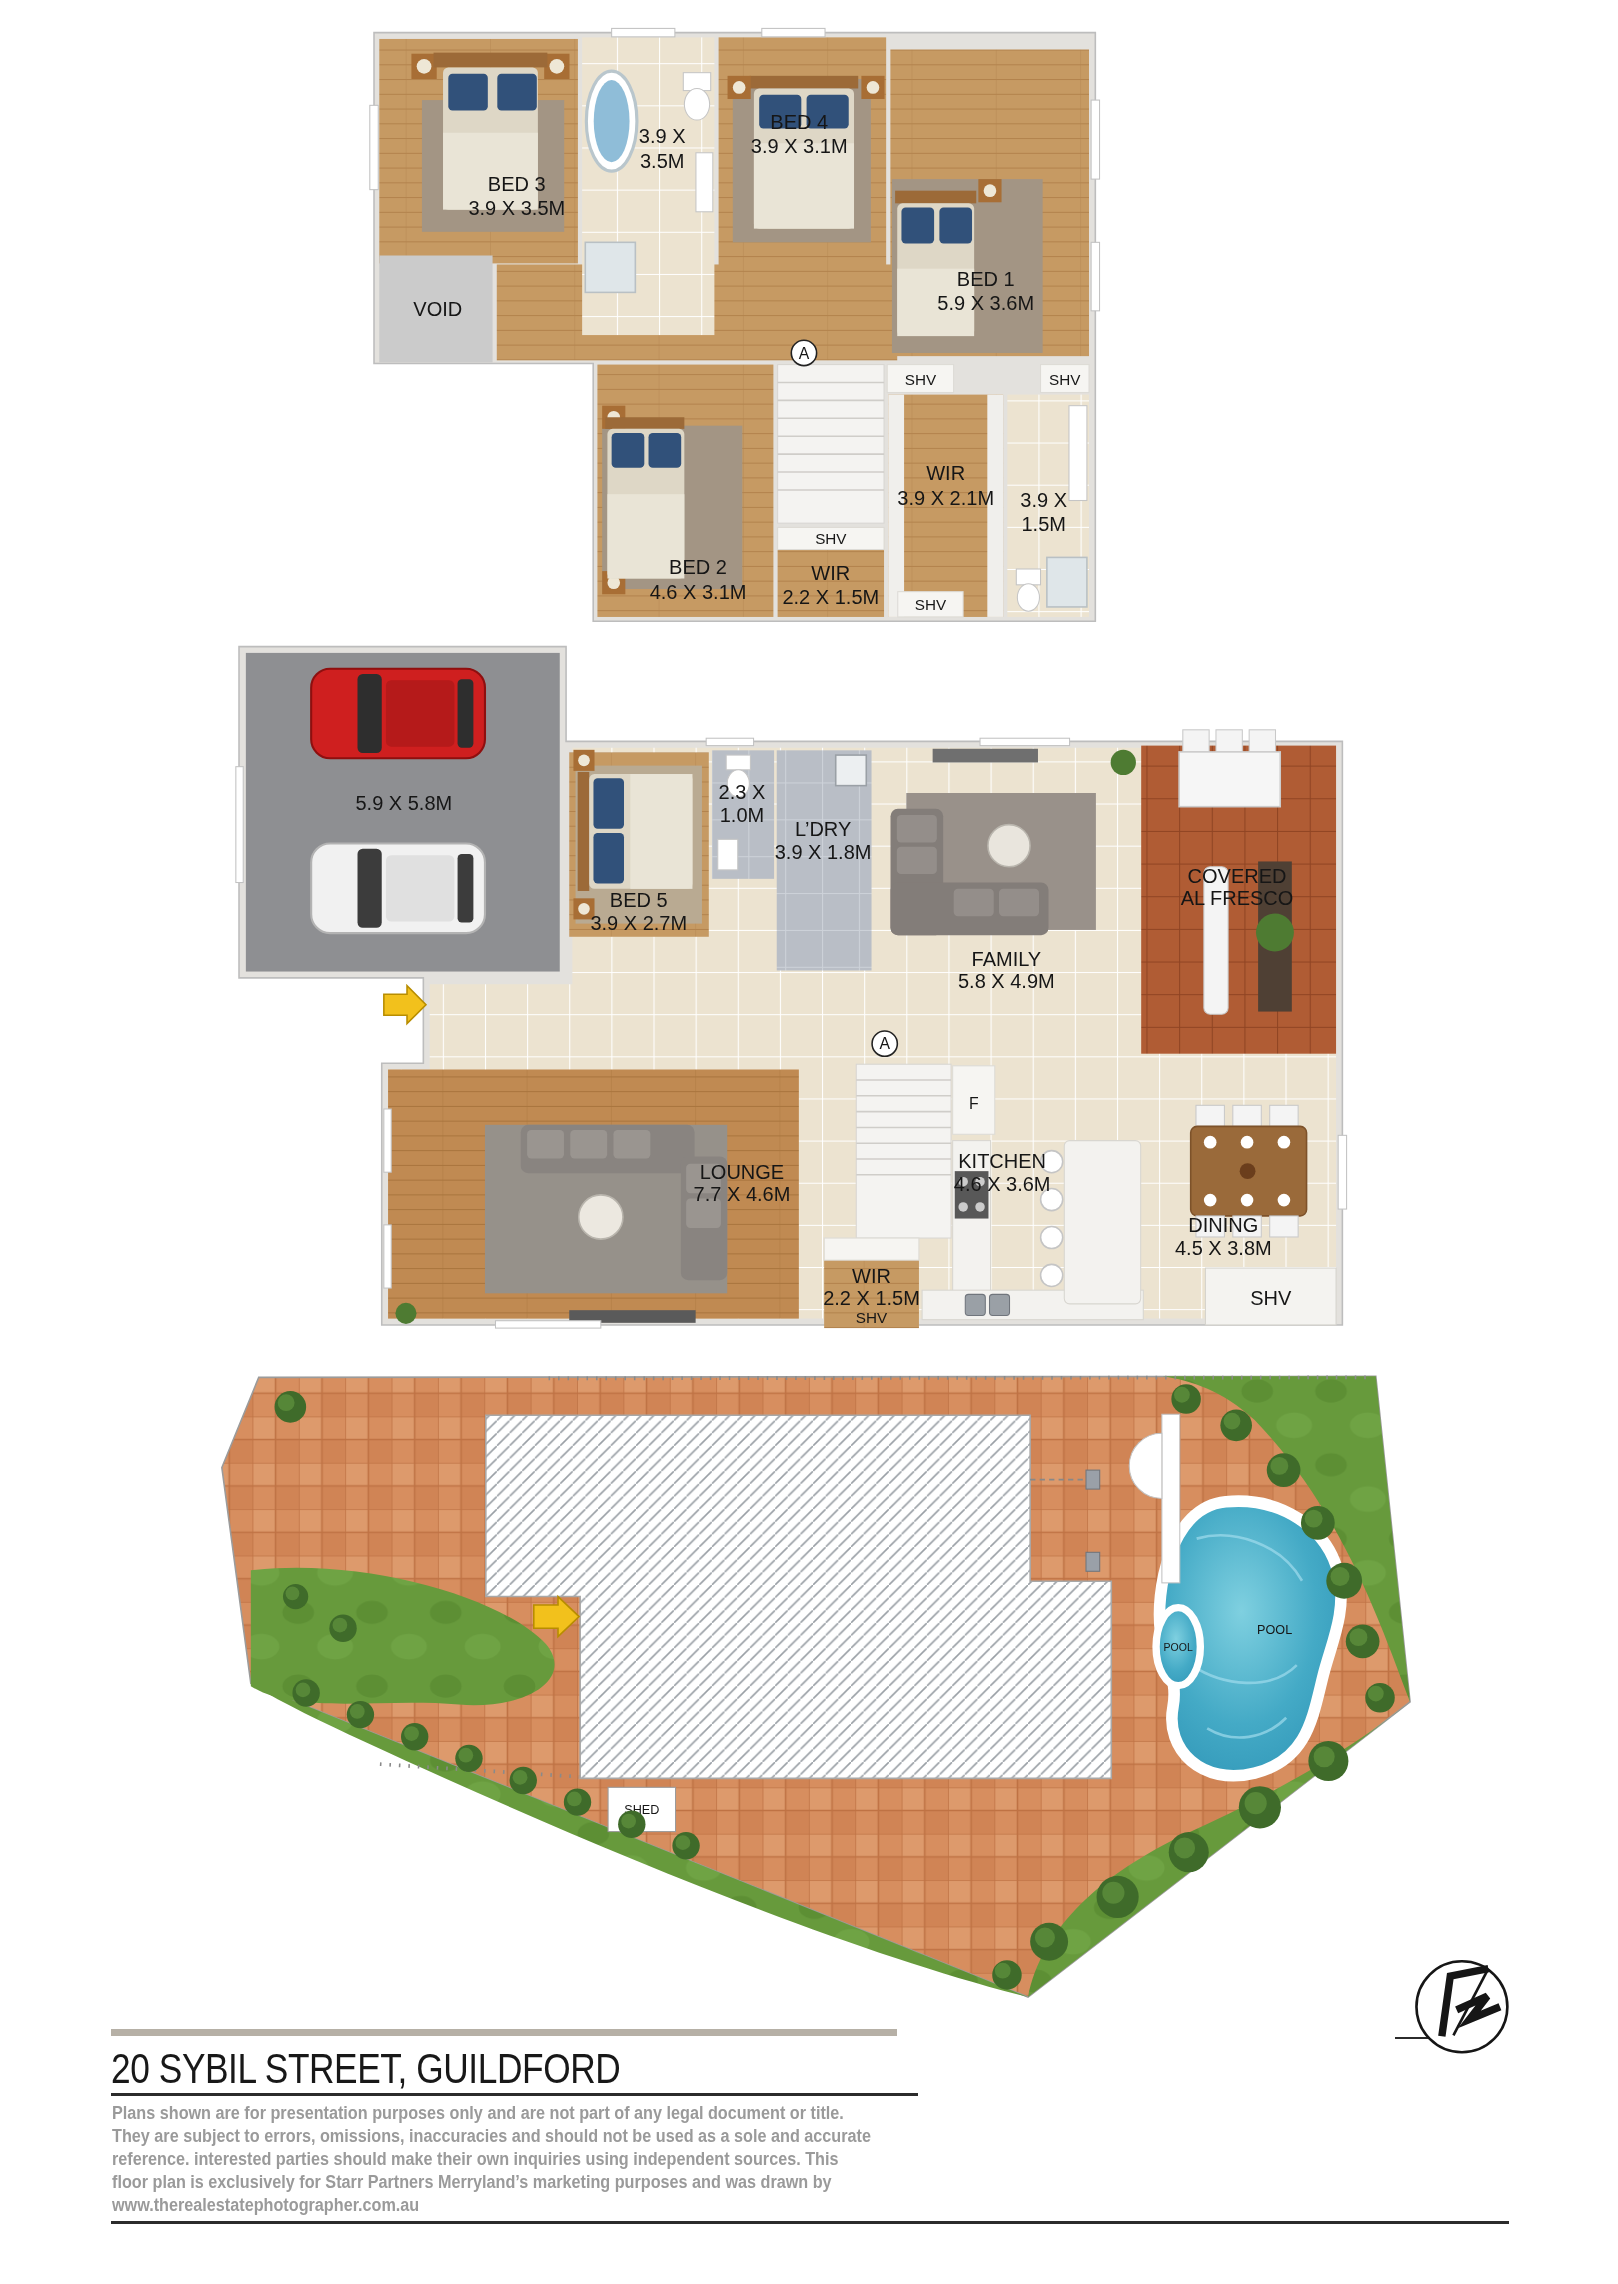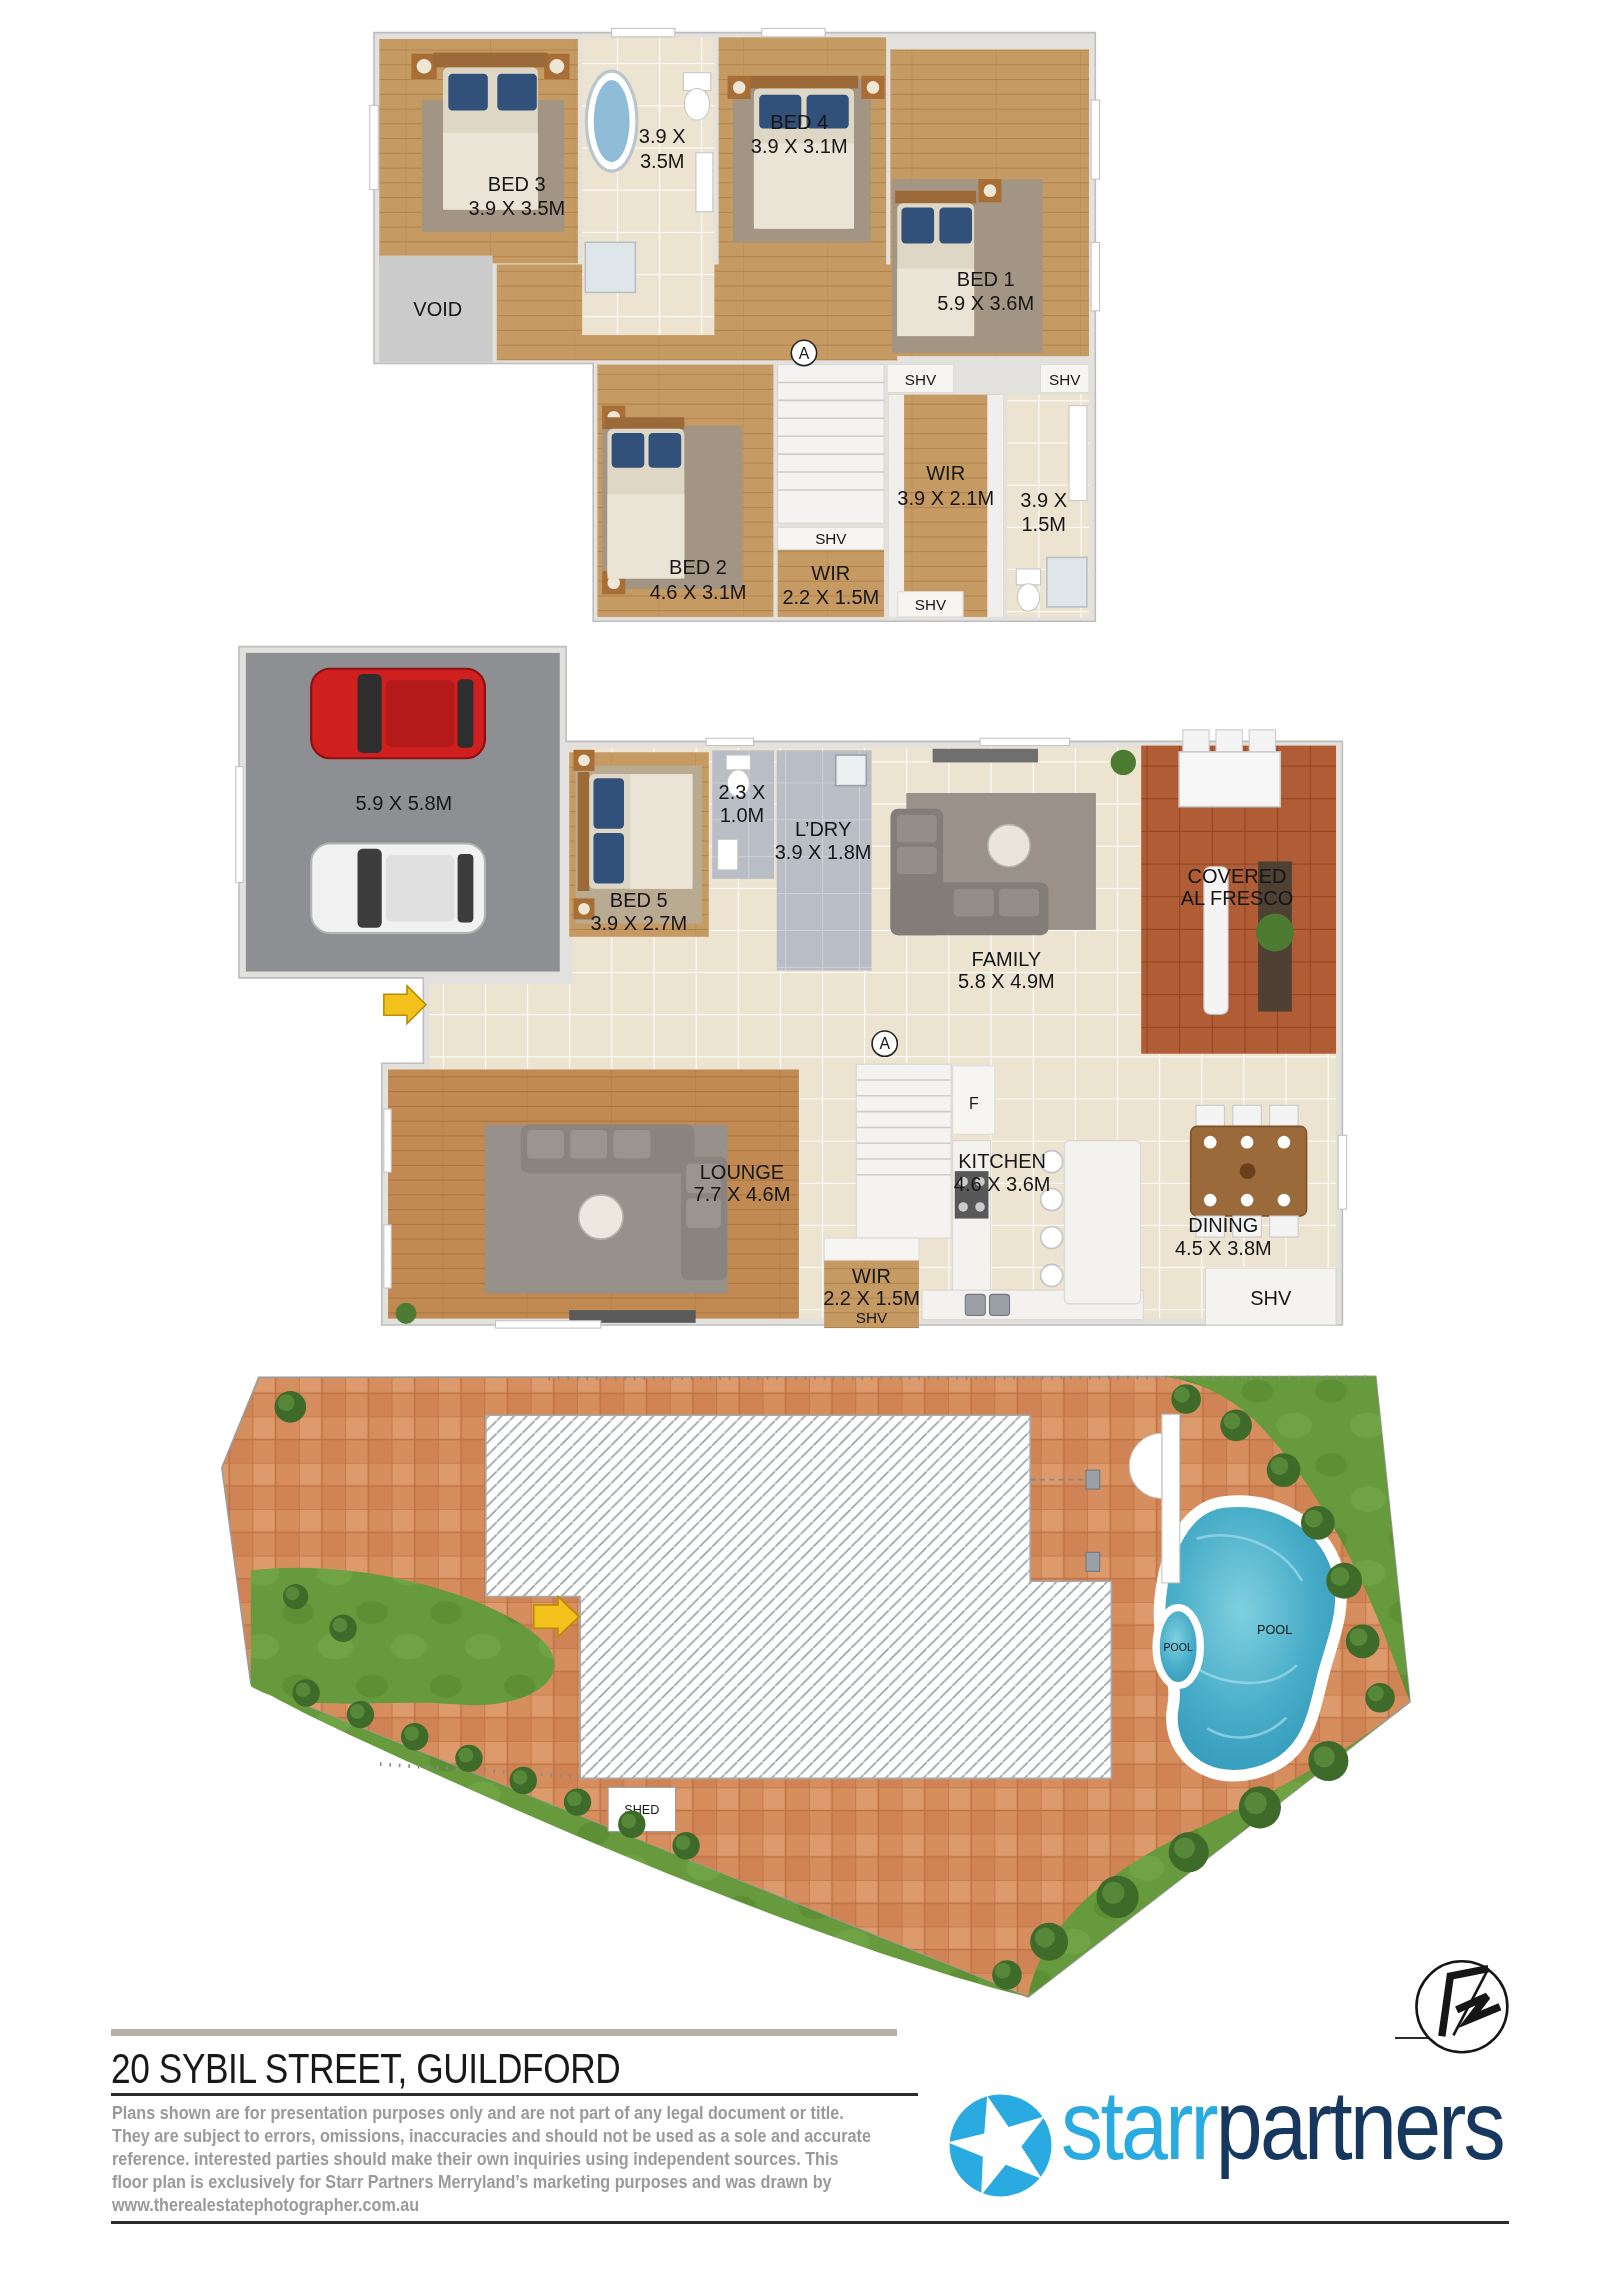--- a/index.html
+++ b/index.html
@@ -542,22 +542,15 @@
 </div>
 <div id="bottom-rule" class="abs"></div>
 
 <svg class="abs" style="left:1408px;top:1956px" width="111" height="111" viewBox="0 0 210 210">
   <circle cx="102" cy="96" r="86" fill="#ffffff" stroke="#161616" stroke-width="5"></circle>
   <path d="M64,152 L80,38 L152,24" stroke="#161616" stroke-width="14" fill="none"></path>
   <line x1="152" y1="24" x2="86" y2="150" stroke="#161616" stroke-width="5"></line>
   <path d="M92,102 L150,76 L116,120 L174,96" stroke="#161616" stroke-width="14" fill="none"></path>
 </svg>
 
-<div id="logo" class="abs">
-  <svg id="logo-star" width="105" height="105" viewBox="0 0 200 200">
-    <circle cx="100" cy="100" r="97" fill="#29ABE2"></circle>
-    <polygon points="100,2 124,70 196,68 138,112 160,182 100,138 40,182 62,112 4,68 76,70" fill="#ffffff" transform="rotate(-15 100 100)"></polygon>
-  </svg>
-  <div id="logo-text"><span class="p1">starr</span><span class="p2">partners</span></div>
+
 </div>
 
-</div>
-
 
 </body></html>

